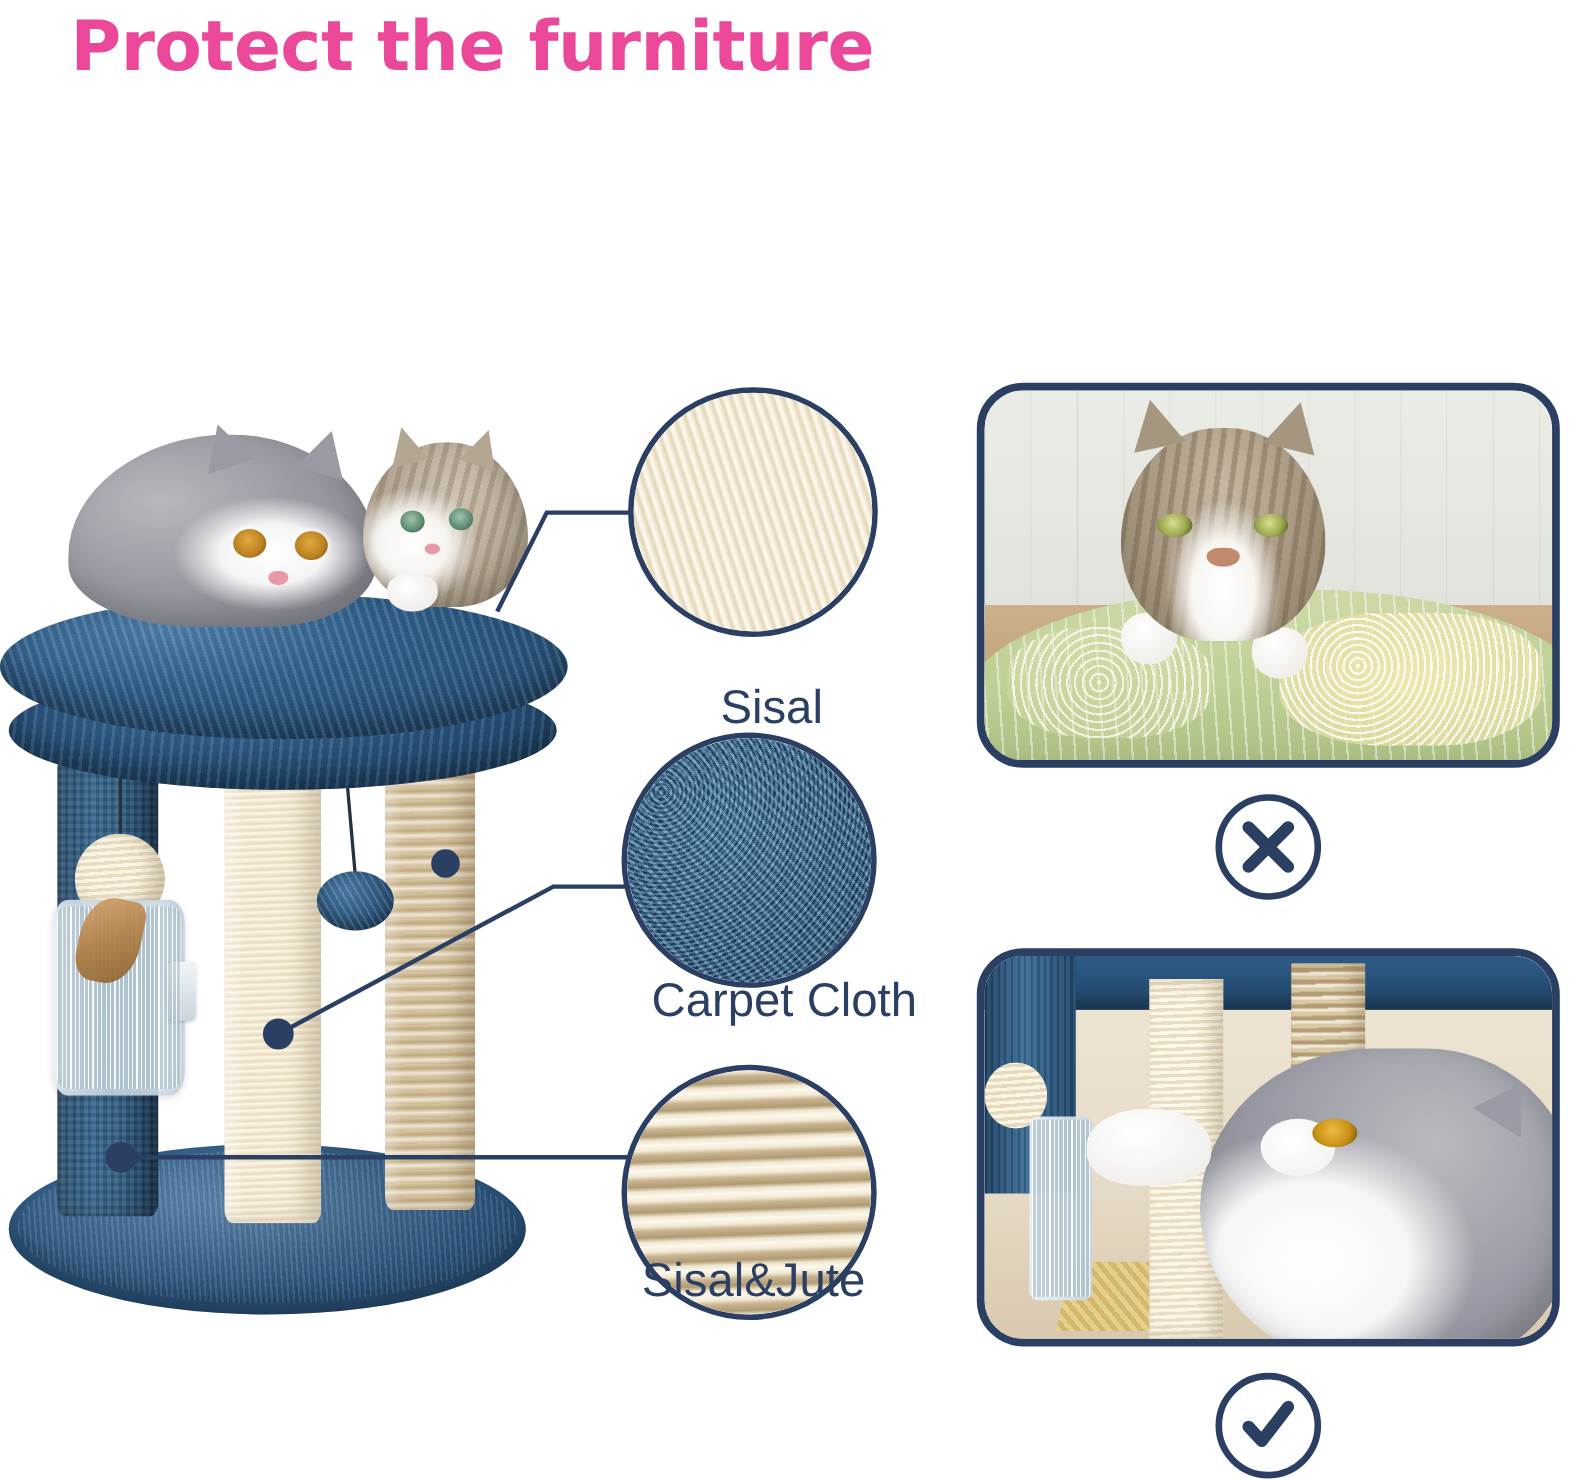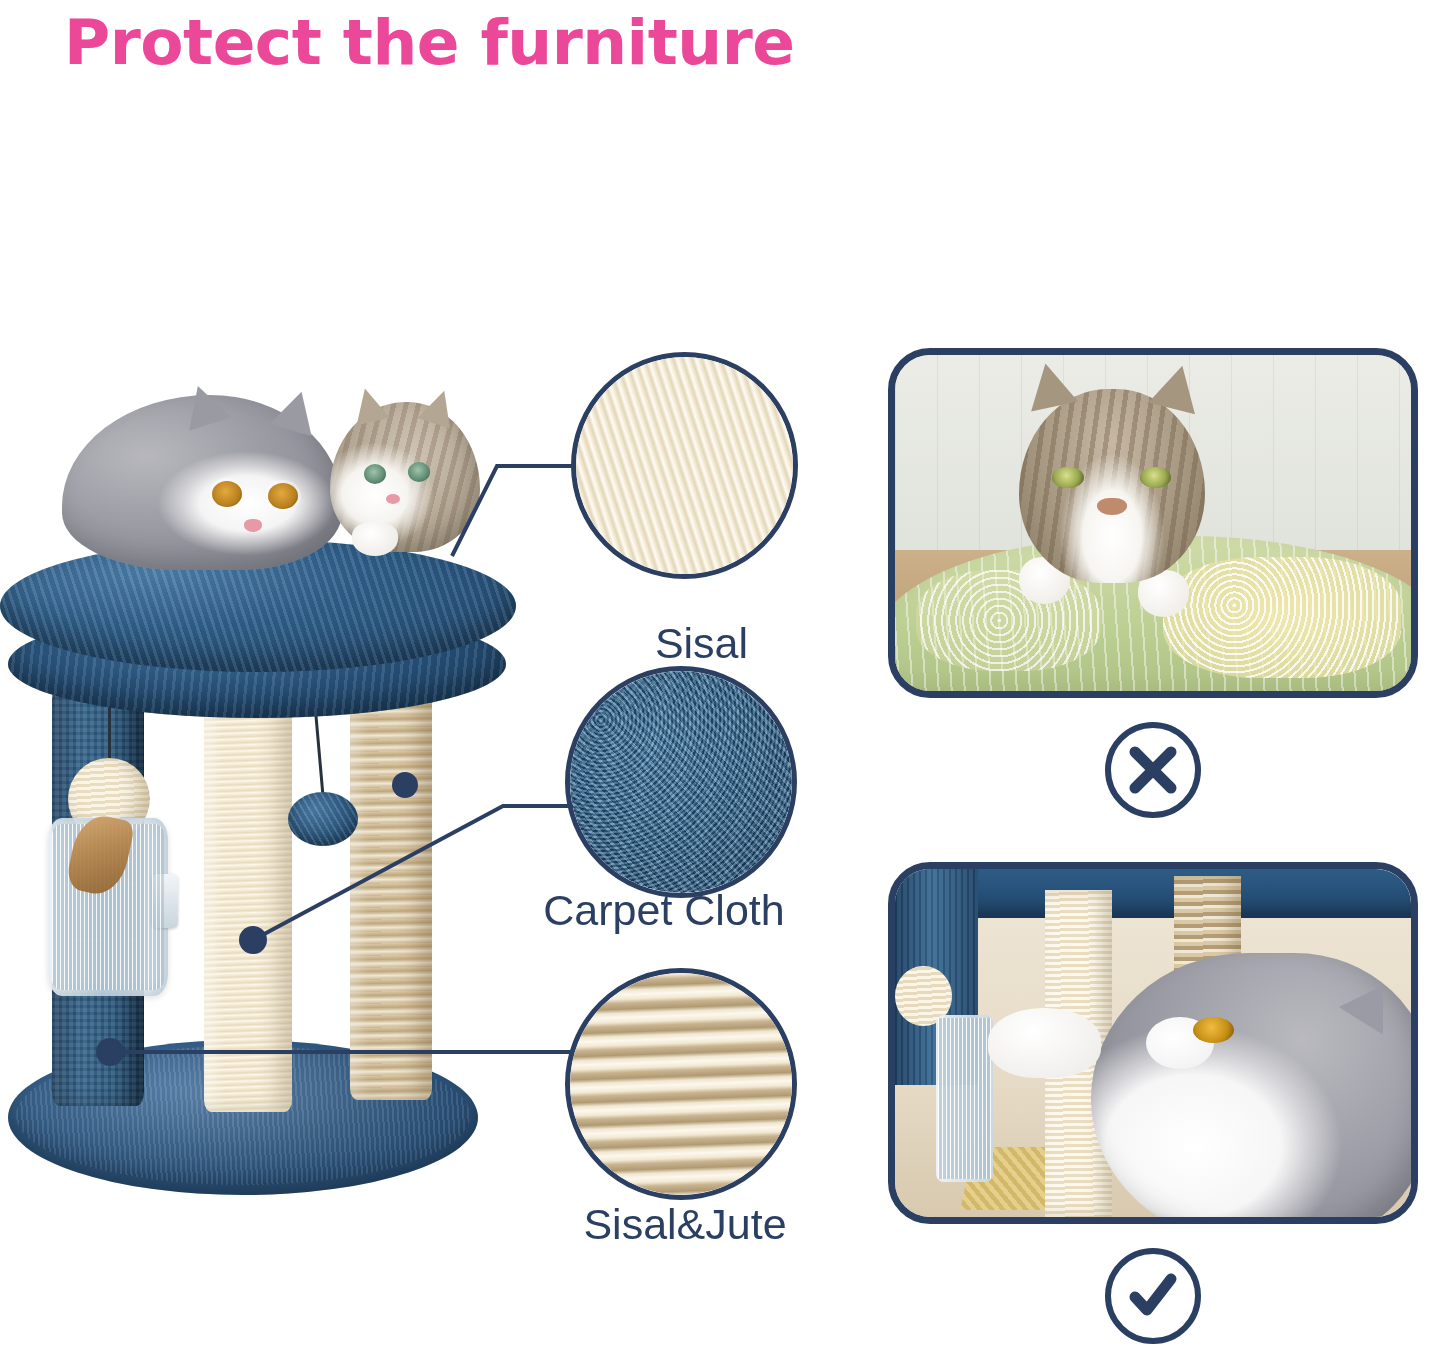--- a/index.html
+++ b/index.html
@@ -352,22 +352,22 @@
   
   .swatch-label {
     position: absolute;
     text-align: center;
     font-size: 43px;
     color: #2b3f63;
     font-family: "Liberation Sans", sans-serif;
     white-space: nowrap;
   }
   .label-sisal  { left: 588px; top: 580px; width: 227px; margin-top: 39px; }
-  .label-carpet { left: 479px; top: 886px; width: 370px; }
-  .label-jute   { left: 520px; top: 1200px; width: 330px; }
+  .label-carpet { left: 528px; top: 886px; width: 370px; }
+  .label-jute   { left: 520px; top: 1140px; width: 330px; }
 
   
   .photo-card {
     position: absolute;
     border: 7px solid #2b3f63;
     border-radius: 42px;
     overflow: hidden;
     background: #dfe3e0;
   }
 

